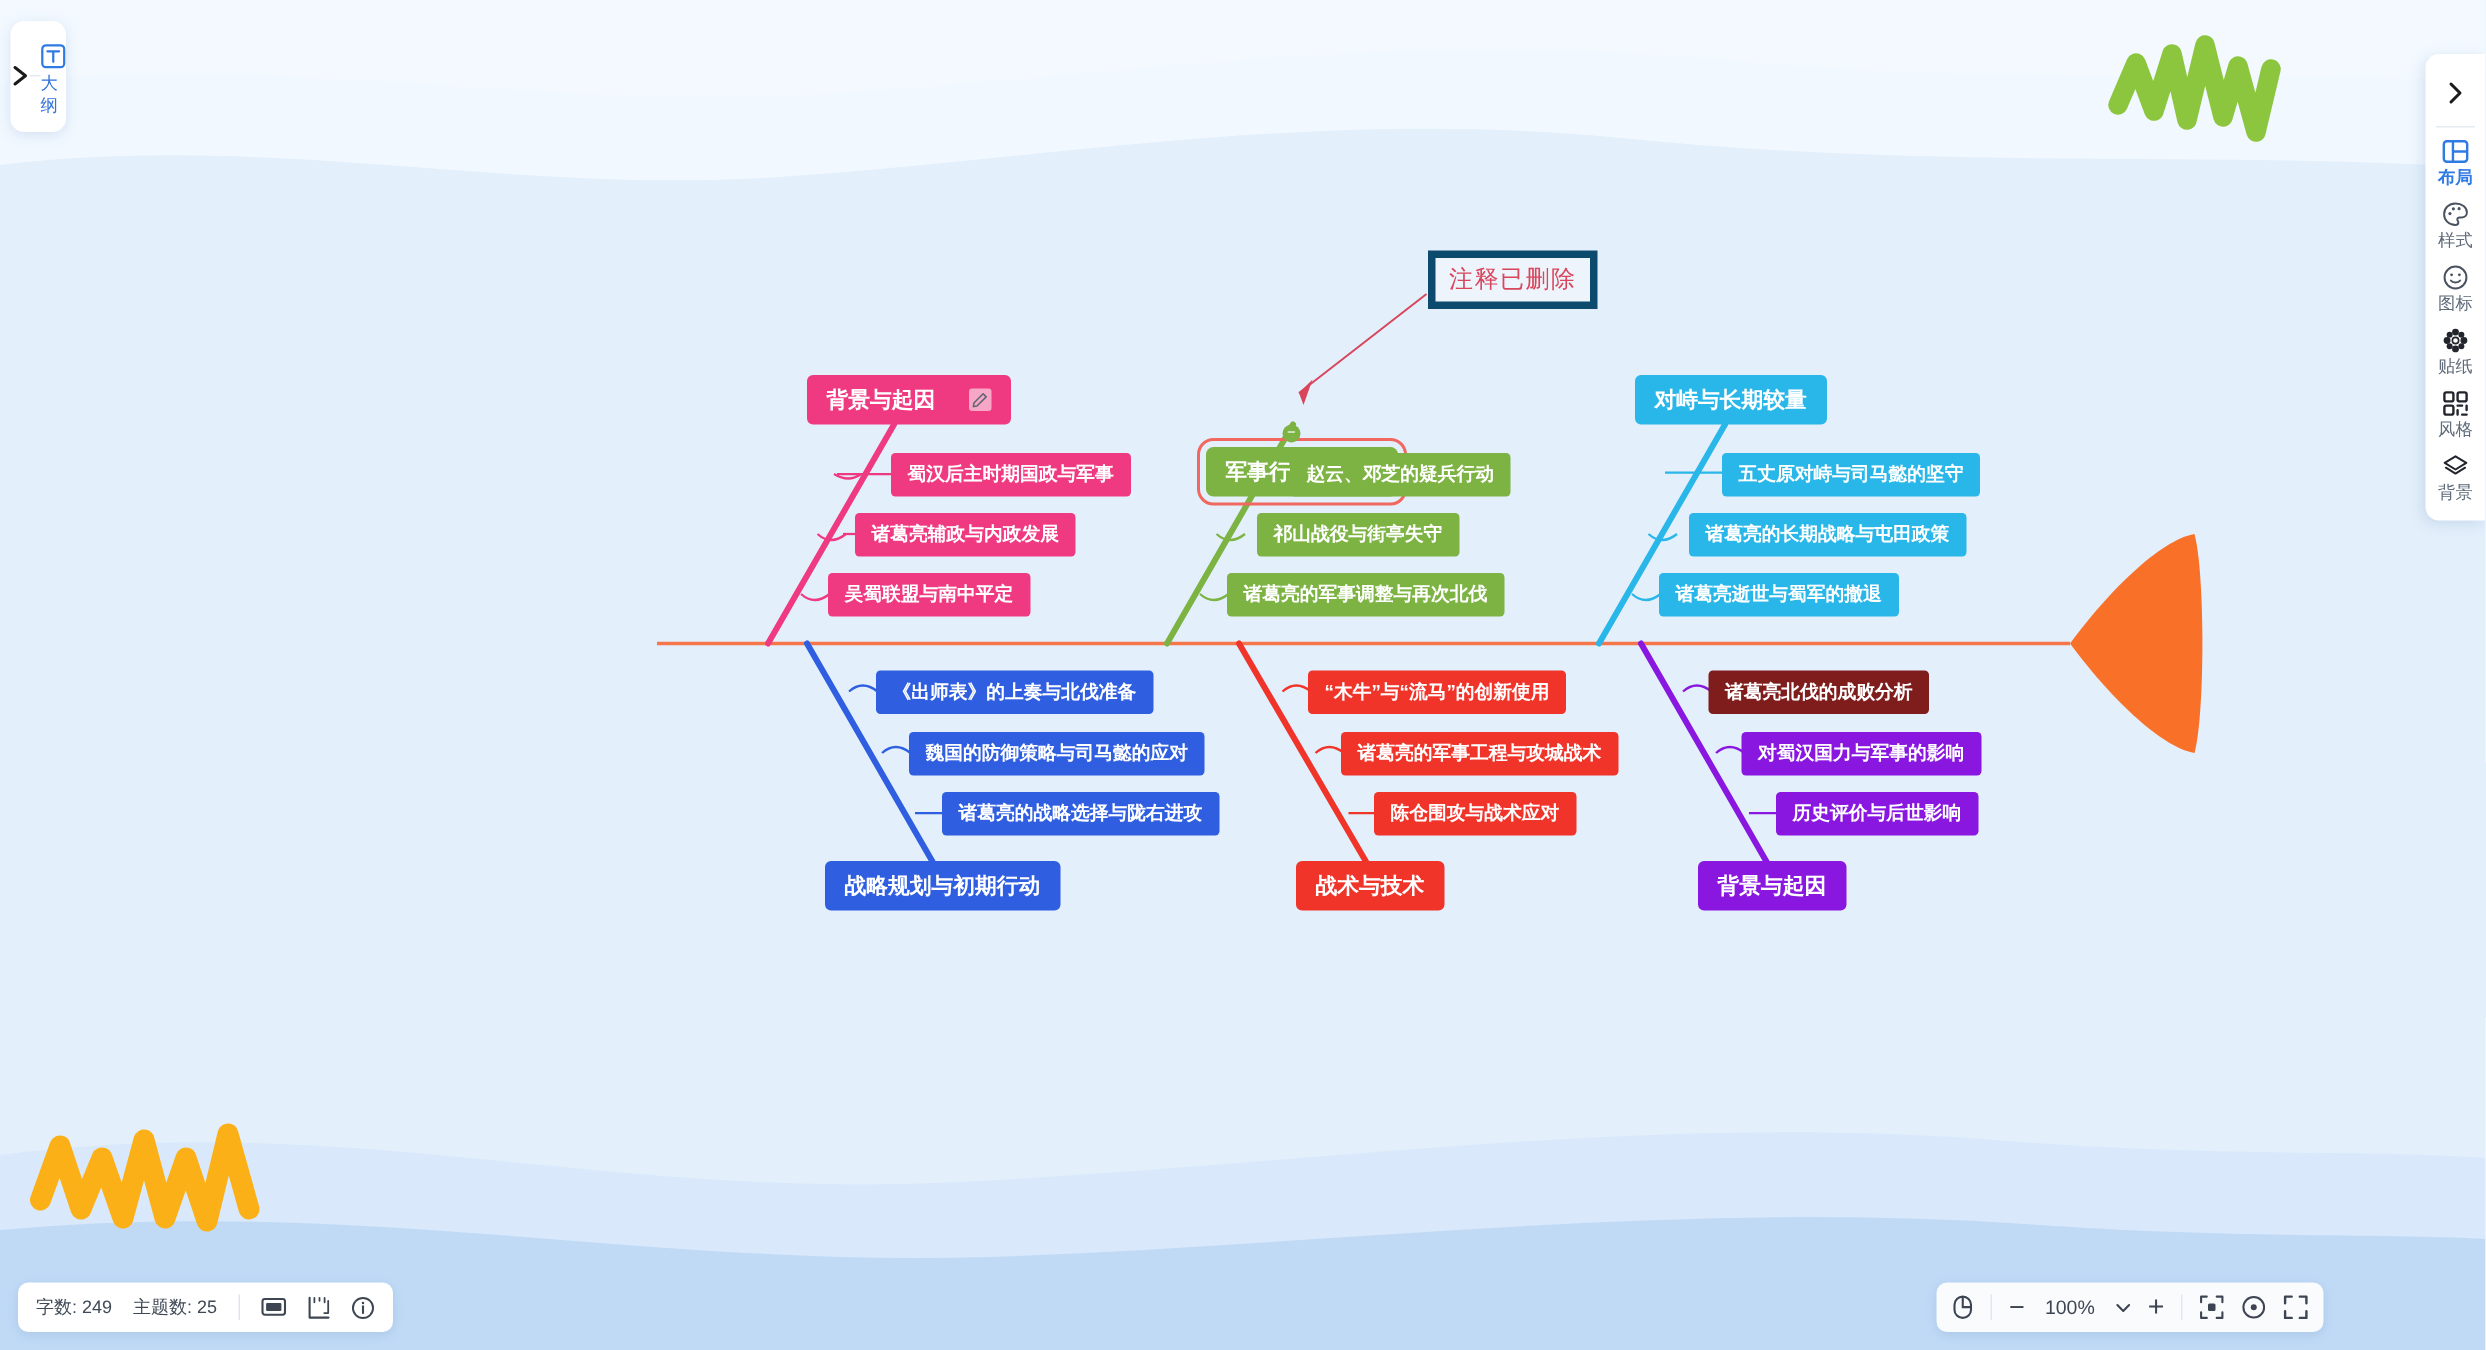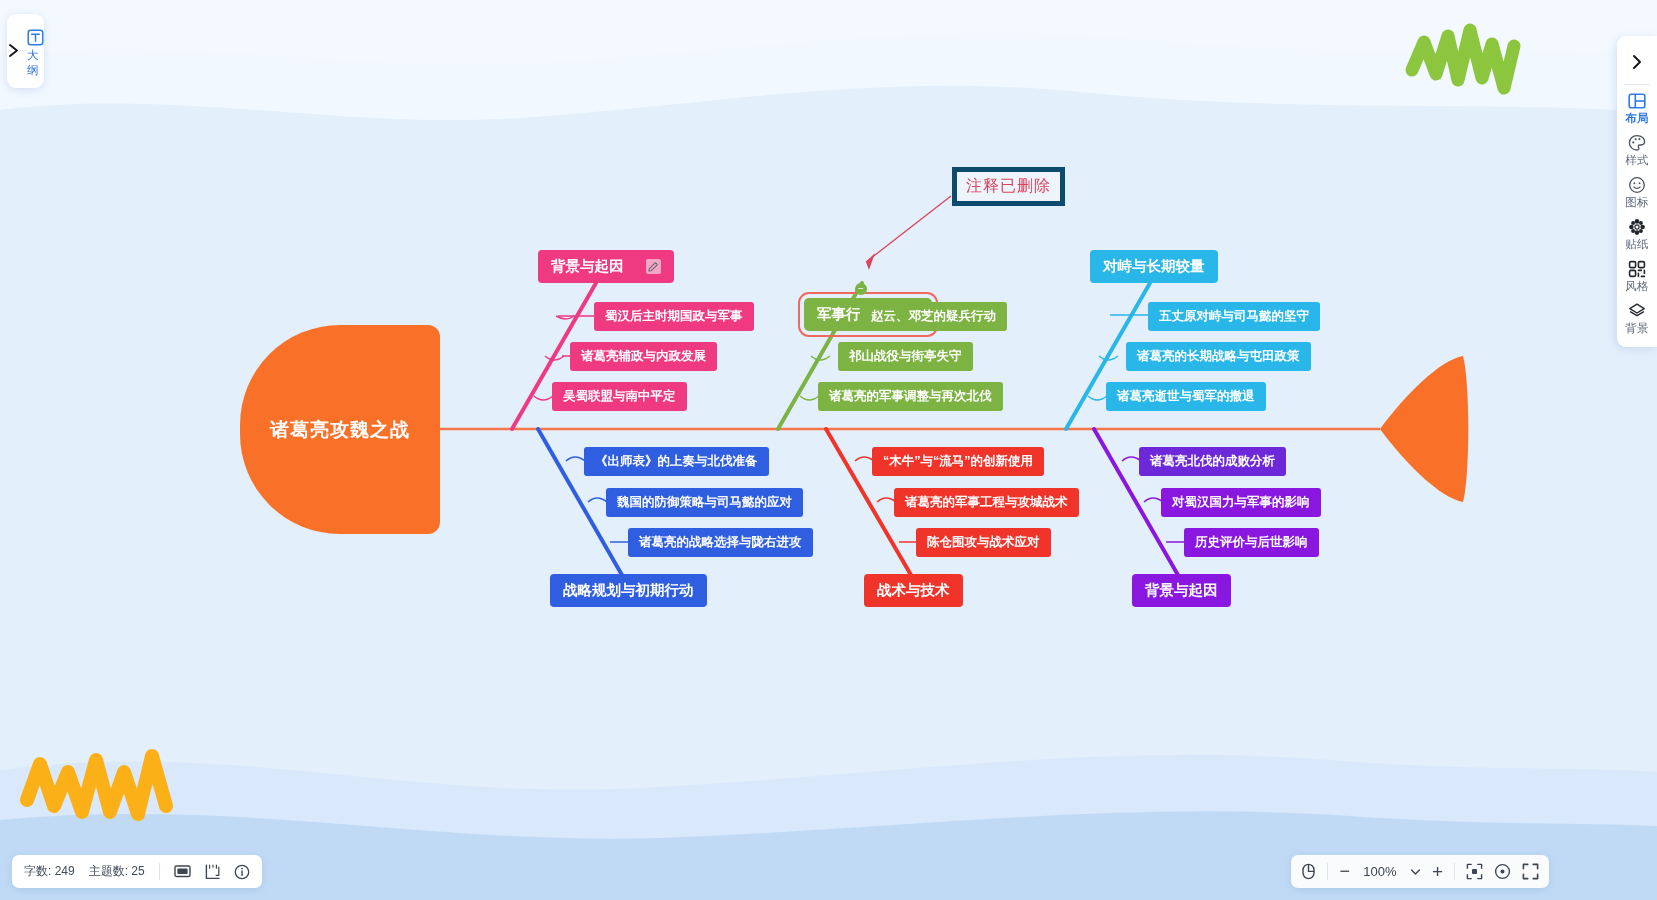--- a/index.html
+++ b/index.html
@@ -319,23 +319,20 @@
       <line x1="899" y1="542" x2="923" y2="542" stroke="#f0342a" stroke-width="1.5"></line>
 
       <path d="M1122,461 q9,-8 19,0" fill="none" stroke="#8a17e0" stroke-width="1.5"></path>
       <path d="M1144,502 q9,-8 19,0" fill="none" stroke="#8a17e0" stroke-width="1.5"></path>
       <line x1="1166" y1="542" x2="1190" y2="542" stroke="#8a17e0" stroke-width="1.5"></line>
 
       <path d="M951,196 L866,262" stroke="#d9455c" stroke-width="1.3"></path>
       <path d="M866,262 L875,253 L869,270 Z" fill="#d9455c"></path>
     </svg>
 
-    <div id="root-node">
-      <span>诸葛亮攻魏之战</span>
-    </div>
 
     <div class="node branch-node" style="left:538px; top:250px; background:#ef3a82;">
       <span>背景与起因</span>
       <span class="edit-badge">
         <svg width="11" height="11" viewBox="0 0 12 12">
           <path d="M1.4,8.4 L8.1,1.7 L10.3,3.9 L3.6,10.6 L1,11 Z" fill="none" stroke="#5b6573" stroke-width="1.1" stroke-linejoin="round"></path>
         </svg>
       </span>
     </div>
     <div class="node leaf-node" style="left:594px; top:302px; background:#ef3a82;">
@@ -397,21 +394,21 @@
     <div class="node leaf-node" style="left:894px; top:488px; background:#f0342a;">
       <span>诸葛亮的军事工程与攻城战术</span>
     </div>
     <div class="node leaf-node" style="left:916px; top:528px; background:#f0342a;">
       <span>陈仓围攻与战术应对</span>
     </div>
 
     <div class="node branch-node" style="left:1132px; top:574px; background:#8a17e0;">
       <span>背景与起因</span>
     </div>
-    <div class="node leaf-node" style="left:1139px; top:447px; background:#6d28d9;align-items:center;">
+    <div class="node leaf-node" style="left:1139px; top:447px; background:#7f1d1d;align-items:center;">
       <span>诸葛亮北伐的成败分析</span>
     </div>
     <div class="node leaf-node" style="left:1161px; top:488px; background:#8a17e0;">
       <span>对蜀汉国力与军事的影响</span>
     </div>
     <div class="node leaf-node" style="left:1184px; top:528px; background:#8a17e0;">
       <span>历史评价与后世影响</span>
     </div>
 
     <div id="annotation-box">

